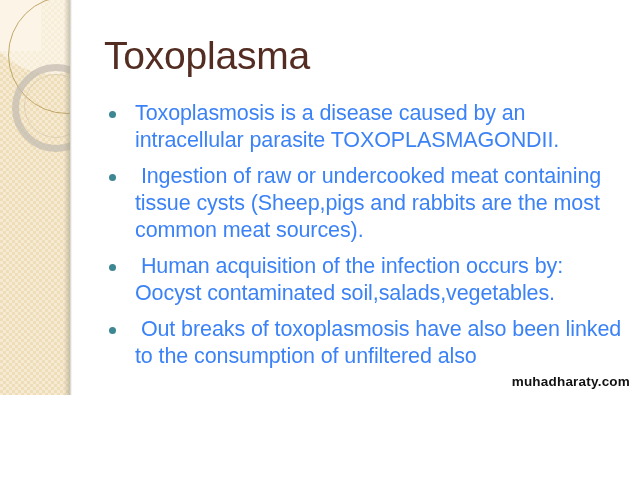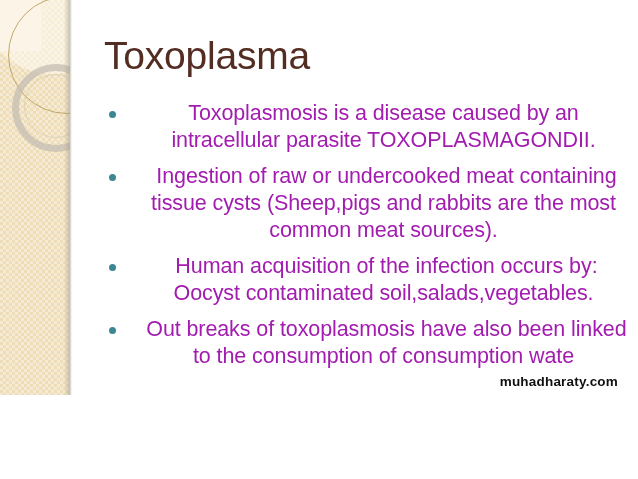--- a/index.html
+++ b/index.html
@@ -133,44 +133,43 @@
   #body {
     position: absolute;
     left: 100px;
     top: 100px;
     width: 532px;
   }
   .bullet-item {
     position: relative;
     padding-left: 35px;
     margin-bottom: 9px;
-    color: #a21caf;
+    color: #3b82f6;
     font-size: 21.5px;
     line-height: 27px;
     letter-spacing: -0.1px;
-    text-align: center;
   }
   .bullet-dot {
     position: absolute;
     left: 9px;
     top: 11px;
     width: 7px;
     height: 7px;
     border-radius: 50%;
     background: #3d8793;
   }
   .bullet-text {
     display: block;
     white-space: pre-wrap;
   }
 
   
   #footer {
     position: absolute;
-    right: 20px;
+    right: 8px;
     bottom: 6px;
     color: #111111;
     font-size: 13.5px;
     font-weight: bold;
     letter-spacing: 0.2px;
   }
 </style>
 </head>
 <body>
 
@@ -201,20 +200,20 @@
       <span class="bullet-text"> Ingestion of raw or undercooked meat containing tissue cysts (Sheep,pigs and rabbits are the most common meat sources).</span>
     </div>
 
     <div class="bullet-item">
       <span class="bullet-dot"></span>
       <span class="bullet-text"> Human acquisition of the infection occurs by: Oocyst contaminated soil,salads,vegetables.</span>
     </div>
 
     <div class="bullet-item">
       <span class="bullet-dot"></span>
-      <span class="bullet-text"> Out breaks of toxoplasmosis have also been linked to the consumption of consumption wate</span>
+      <span class="bullet-text"> Out breaks of toxoplasmosis have also been linked to the consumption of unfiltered also</span>
     </div>
 
   </div>
 
   <div id="footer">muhadharaty.com</div>
 
 </div>
 
 </body></html>

